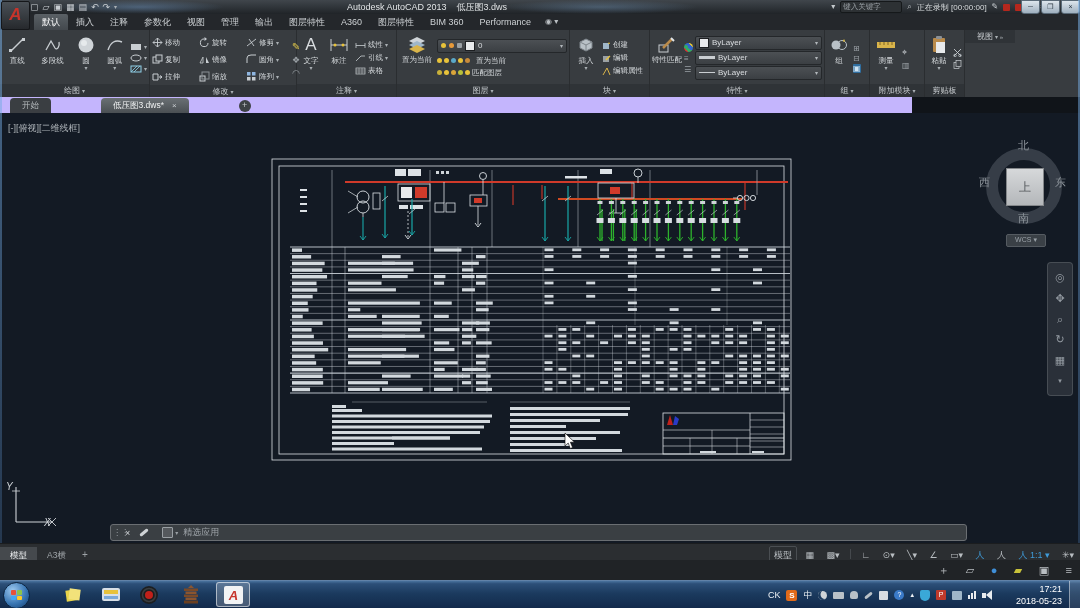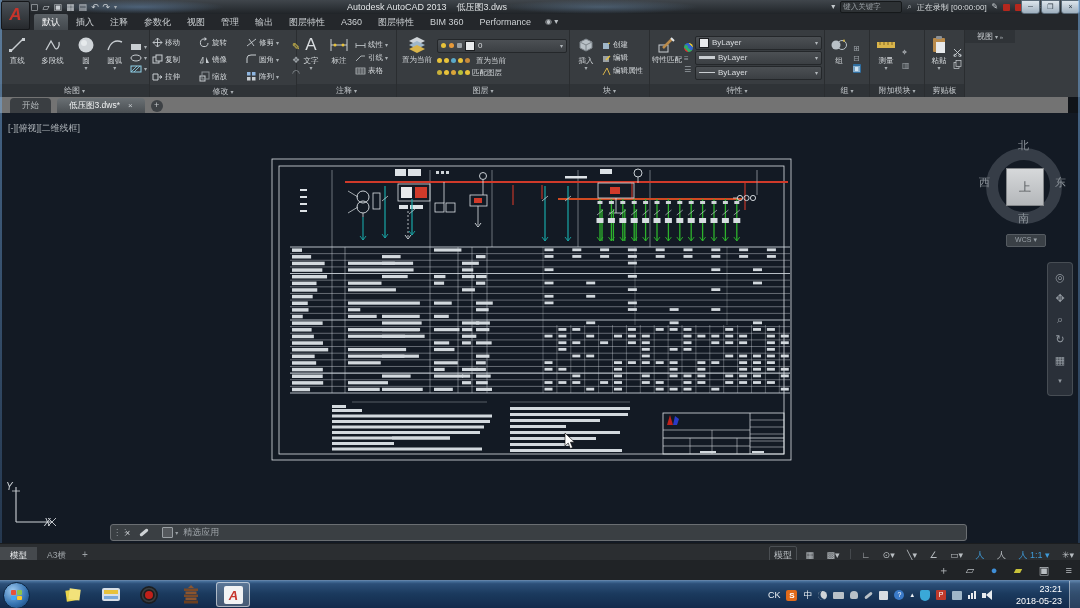--- a/index.html
+++ b/index.html
@@ -48,21 +48,21 @@
   .caret6{font-size:6px;color:#aab0b4;line-height:6px;}
   .smallcol{display:flex;flex-direction:column;justify-content:center;gap:3px;}
   .srow{display:flex;align-items:center;gap:2px;font-size:7.5px;color:#d4d8db;white-space:nowrap;}
   .mgrid{display:grid;grid-template-columns:47px 47px 44px;grid-auto-rows:17px;align-content:center;}
   .dd{height:12px;background:linear-gradient(#4c5054,#3b3f43);border:1px solid #24272a;border-radius:2px;
     display:flex;align-items:center;font-size:8px;color:#dadde0;padding:0 3px;gap:3px;margin-bottom:1px;}
   .dd .ddcaret{margin-left:auto;font-size:6px;color:#b2b7bb;}
   .swatch{width:8px;height:8px;background:#e8eaec;border:1px solid #1d1f22;}
   .bulb{width:5px;height:5px;border-radius:50%;}
   
-  #filetabs{left:0;top:97px;width:1068px;height:16px;background:#737373;display:flex;align-items:flex-end;}
+  #filetabs{left:0;top:97px;width:912px;height:16px;background:#c4b5fd;display:flex;align-items:flex-end;gap:44px;}
   .ftab{height:15px;line-height:15px;font-size:8.5px;padding:0 12px;border-radius:4px 4px 0 0;margin-left:6px;white-space:nowrap;}
   .ftab.start{background:#3a3e42;color:#b8bdc0;margin-left:10px;}
   .ftab.doc{background:linear-gradient(#6a7074,#4a4f53);color:#f0f2f3;}
   .ftab .x{margin-left:8px;color:#c9cdd0;font-size:8px;}
   .ftab-add{width:12px;height:12px;border-radius:50%;background:#3d4145;color:#c2c6c9;font-size:9px;line-height:11px;
     text-align:center;margin:0 0 1px 6px;}
   
   #canvas{left:0;top:113px;width:1080px;height:430px;background:#131a24;}
   #vplabel{left:8px;top:122px;font-size:9px;color:#aeb4b9;}
   
@@ -1149,19 +1149,19 @@
           <i style="width:2px;height:4px;background:#e8ecef;display:block"></i>
           <i style="width:2px;height:6px;background:#e8ecef;display:block"></i>
           <i style="width:2px;height:8px;background:#e8ecef;display:block"></i>
         </span>
       <span style="display:flex;align-items:center;">
           <i style="width:4px;height:5px;background:#e8ecef;display:block"></i>
           <i style="width:0;height:0;border:5px solid transparent;border-right:6px solid #e8ecef;border-left:none;display:block"></i>
         </span>
     </div>
     <div id="clock" class="abs">
-      <div>23:21</div>
+      <div>17:21</div>
       <div>2018-05-23</div>
     </div>
     <div id="showdesk" class="abs"></div>
   </div>
 
 </div>
 
 </body></html>

